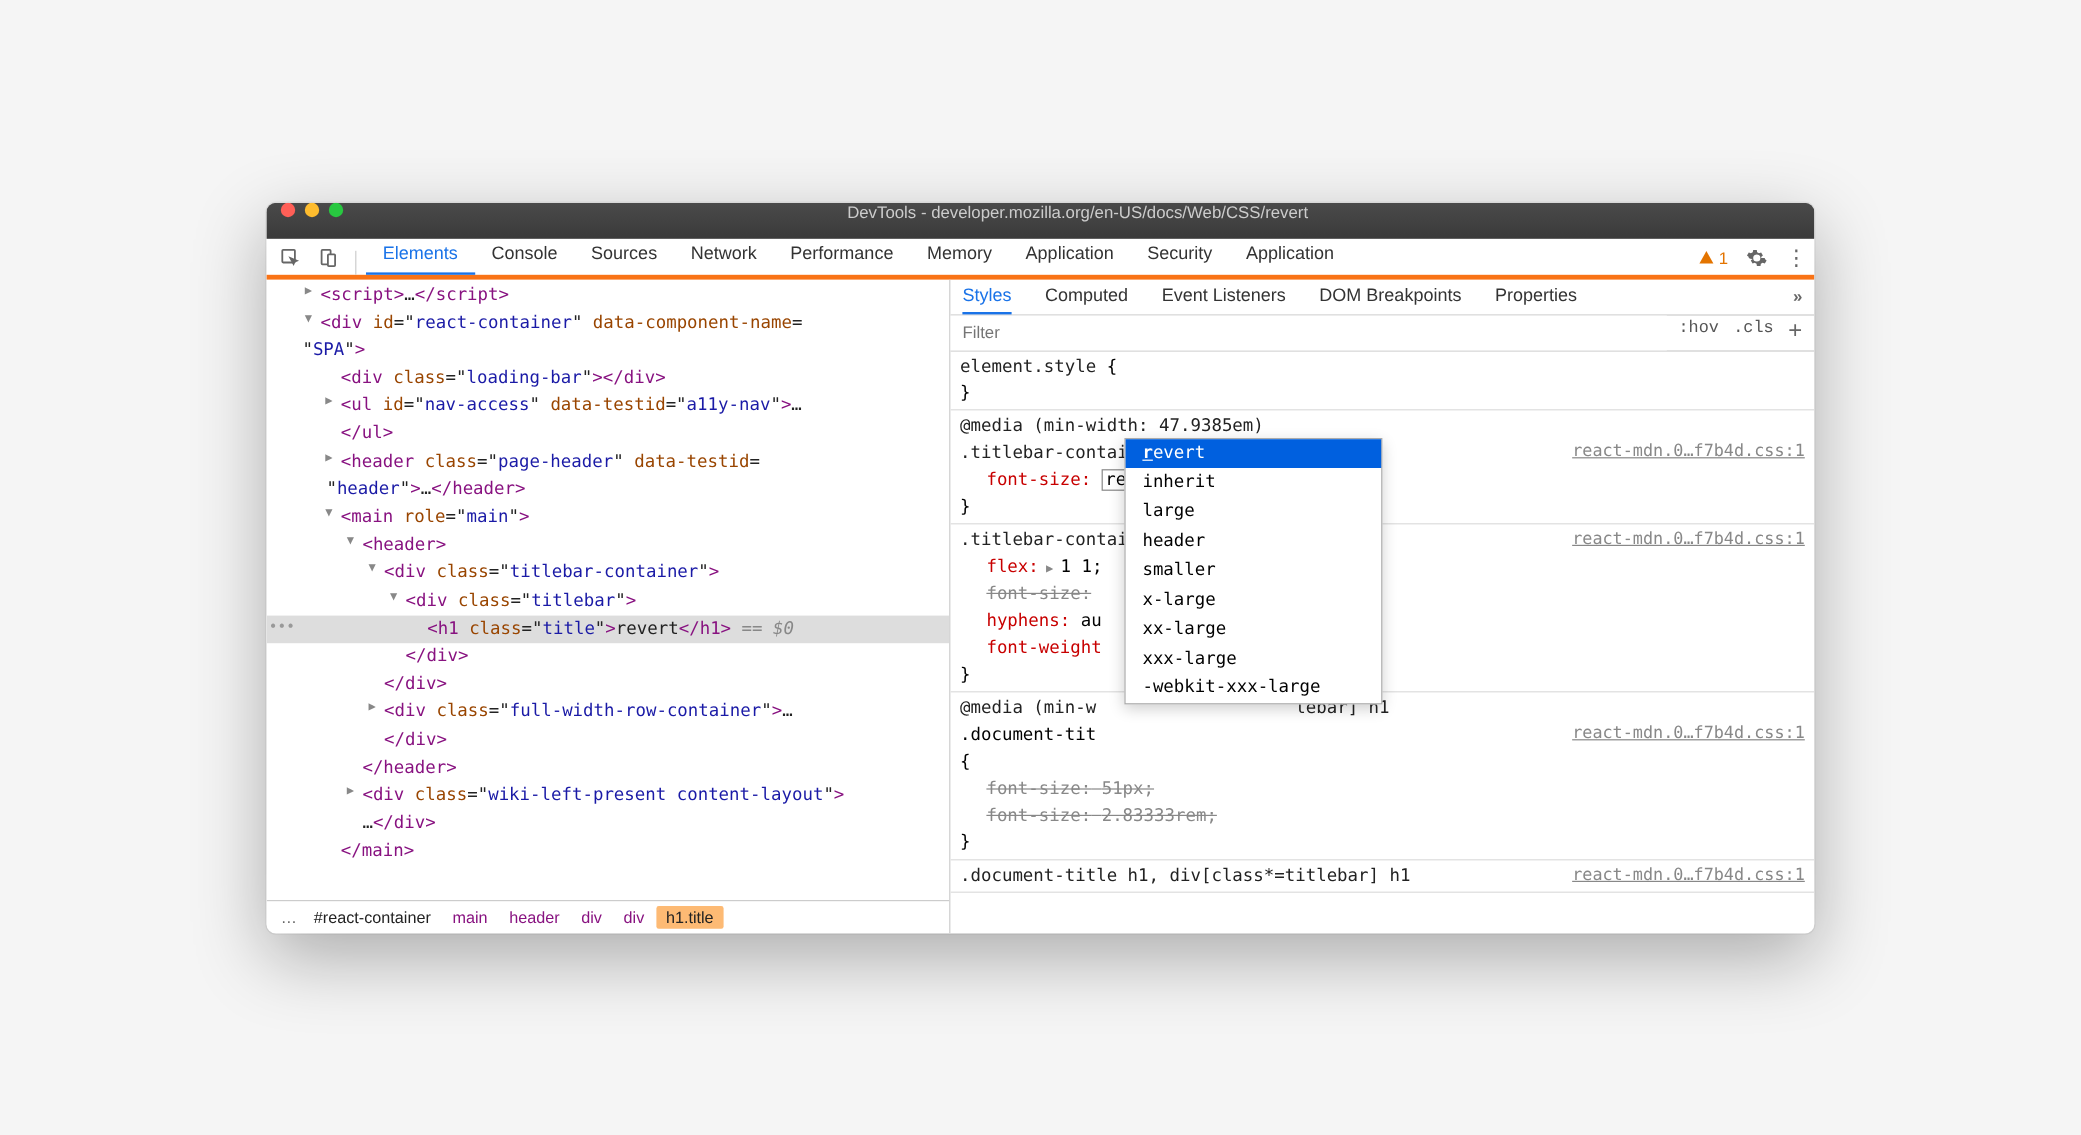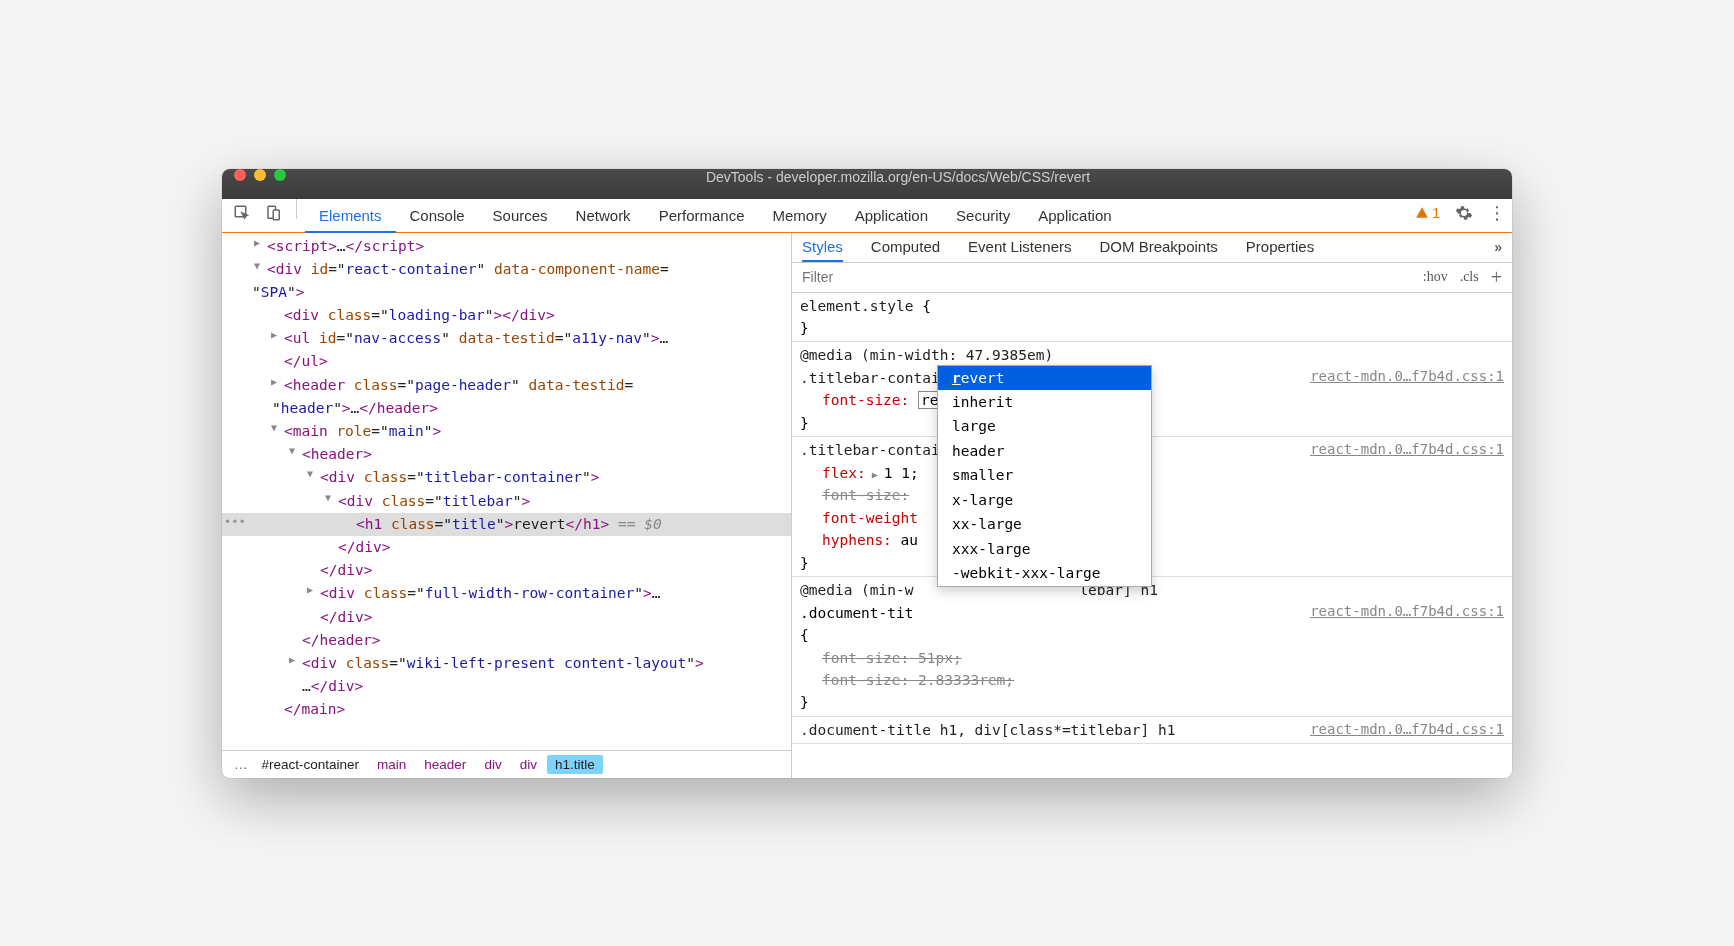--- a/index.html
+++ b/index.html
@@ -5,21 +5,21 @@
 *{box-sizing:border-box;margin:0;padding:0}
 body{background:#f5f5f5;font-family:-apple-system,Helvetica,Arial,sans-serif;font-size:14px;display:flex;align-items:center;justify-content:center;height:946px;width:1734px}
 .window{width:1290px;height:609px;background:#fff;border-radius:8px;box-shadow:0 20px 60px rgba(0,0,0,.3),0 0 0 1px rgba(0,0,0,.05);overflow:hidden;display:flex;flex-direction:column}
 .titlebar{height:30px;background:linear-gradient(#4a4a4a,#3a3a3a);display:flex;align-items:flex-start;color:#ddd;padding:0 12px;flex-shrink:0}
 .traffic{display:flex;gap:8px;margin-right:10px}
 .dot{width:12px;height:12px;border-radius:50%}
 .red{background:#ff5f57}
 .yellow{background:#febc2e}
 .green{background:#28c840}
 .titlebar-title{flex:1;text-align:center;font-size:14px;color:#ccc}
-.main-toolbar{height:34px;border-bottom:1px solid #f97316;display:flex;align-items:flex-start;padding:0 6px;gap:4px;flex-shrink:0;color:#333}
+.main-toolbar{height:34px;border-bottom:4px solid #f97316;display:flex;align-items:flex-end;padding:0 6px;gap:4px;flex-shrink:0;color:#333}
 .tb-icon{width:28px;height:28px;display:flex;align-items:center;justify-content:center;color:#666}
 .tb-icon svg{width:18px;height:18px}
 .sep{width:1px;height:20px;background:#ccc;margin:0 4px}
 .tabs{display:flex;gap:0}
 .tab{padding:0 14px;height:34px;line-height:34px;color:#333;cursor:pointer;font-size:15px}
 .tab.active{color:#1a73e8;border-bottom:2px solid #1a73e8}
 .tb-right{margin-left:auto;display:flex;align-items:center;gap:10px}
 .warn{color:#e37400;display:flex;align-items:center;gap:3px;font-size:14px}
 .content{flex:1;display:flex;overflow:hidden}
 .left-panel{flex:1;display:flex;flex-direction:column;overflow:hidden;border-right:1px solid #ccc}
@@ -27,28 +27,28 @@
 .dom-line{padding:0 6px 0 40px;white-space:nowrap;position:relative}
 .dom-line.sel{background:#ddd}
 .tg{color:#881280}.attr{color:#994500}.val{color:#1a1aa6}.txt{color:#222}
 .tri{position:absolute;color:#888;font-size:10px;cursor:pointer}
 .tri.r::before{content:"▶"}
 .tri.d::before{content:"▼"}
 .gutter{position:absolute;left:2px;color:#999;cursor:pointer;font-size:12px}
 .crumbs{height:28px;border-top:1px solid #ccc;display:flex;align-items:center;padding:0 8px;gap:2px;font-size:13.5px;flex-shrink:0;overflow:hidden}
 .crumb{color:#881280;padding:2px 8px;cursor:pointer;border-radius:2px}
 .crumb.id{color:#222}
-.crumb.sel{background:#7dd3fc;color:#222}
+.crumb.sel{background:#fdba74;color:#222}
 .right-panel{width:720px;display:flex;flex-direction:column;overflow:hidden}
 .sub-tabs{height:30px;border-bottom:1px solid #ccc;display:flex;align-items:center;padding:0 0 0 10px;gap:28px;flex-shrink:0}
 .sub-tab{font-size:15px;color:#333;cursor:pointer;height:30px;line-height:30px}
 .sub-tab.active{color:#1a73e8;border-bottom:2px solid #1a73e8}
 .filter-row{height:30px;border-bottom:1px solid #ccc;display:flex;align-items:center;flex-shrink:0}
 .filter-input{flex:1;border:none;padding:0 10px;height:100%;font-size:14px;outline:none;color:#666}
-.filter-btns{display:flex;align-items:center;gap:12px;padding:0 10px;color:#555;font-family:Liberation Serif, serif;font-size:14px}
+.filter-btns{display:flex;align-items:flex-start;gap:12px;padding:0 10px;color:#555;font-family:Liberation Mono, monospace;font-size:14px}
 .plus{font-size:20px;color:#666;cursor:pointer}
 .styles{flex:1;overflow:auto;font-family:Menlo,Consolas,monospace;font-size:14.5px;line-height:1.55;position:relative}
 .rule{border-bottom:1px solid #ddd;padding:2px 8px;position:relative}
 .sel-txt{color:#222}.prop{color:#c80000}
 .strike{text-decoration:line-through;color:#888}
 .strike .prop{color:#888}
 .src{position:absolute;right:8px;color:#888;text-decoration:underline;font-size:14px;cursor:pointer}
 .indent{padding-left:22px}
 .ac{position:absolute;background:#fff;border:1px solid #aaa;box-shadow:0 4px 12px rgba(0,0,0,.2);z-index:10;font-family:Menlo,Consolas,monospace;font-size:14.5px}
 .ac-item{padding:1px 14px;cursor:pointer}
@@ -174,22 +174,22 @@
           <div class="sel-txt">@media (min-width: 47.9385em)</div>
           <div class="sel-txt">.titlebar-container .title {</div>
           <div class="indent"><span class="prop">font-size:</span> <span style="border:1px solid #888;padding:0 2px"><span>revert;</span></span></div>
           <div>}</div>
         </div>
         <div class="rule">
           <span class="src" style="top:2px">react-mdn.0…f7b4d.css:1</span>
           <div class="sel-txt">.titlebar-container .title {</div>
           <div class="indent"><span class="prop">flex:</span><span style="color:#888;font-size:10px"> ▶ </span><span>1 1;</span></div>
           <div class="indent strike"><span class="prop">font-size:</span></div>
+          <div class="indent"><span class="prop">hyphens:</span> <span>au</span></div>
           <div class="indent"><span class="prop">font-weight</span></div>
-          <div class="indent"><span class="prop">hyphens:</span> <span>au</span></div>
           <div>}</div>
         </div>
         <div class="rule">
           <span class="src" style="top:24px">react-mdn.0…f7b4d.css:1</span>
           <div><span class="sel-txt">@media (min-w</span><span style="visibility:hidden">xxxxxxxxxxxxxxxxxxx</span><span class="sel-txt">lebar] h1</span></div>
           <div>.document-tit</div>
           <div>{</div>
           <div class="indent strike"><span class="prop">font-size:</span> <span>51px;</span></div>
           <div class="indent strike"><span class="prop">font-size:</span> <span>2.83333rem;</span></div>
           <div>}</div>

